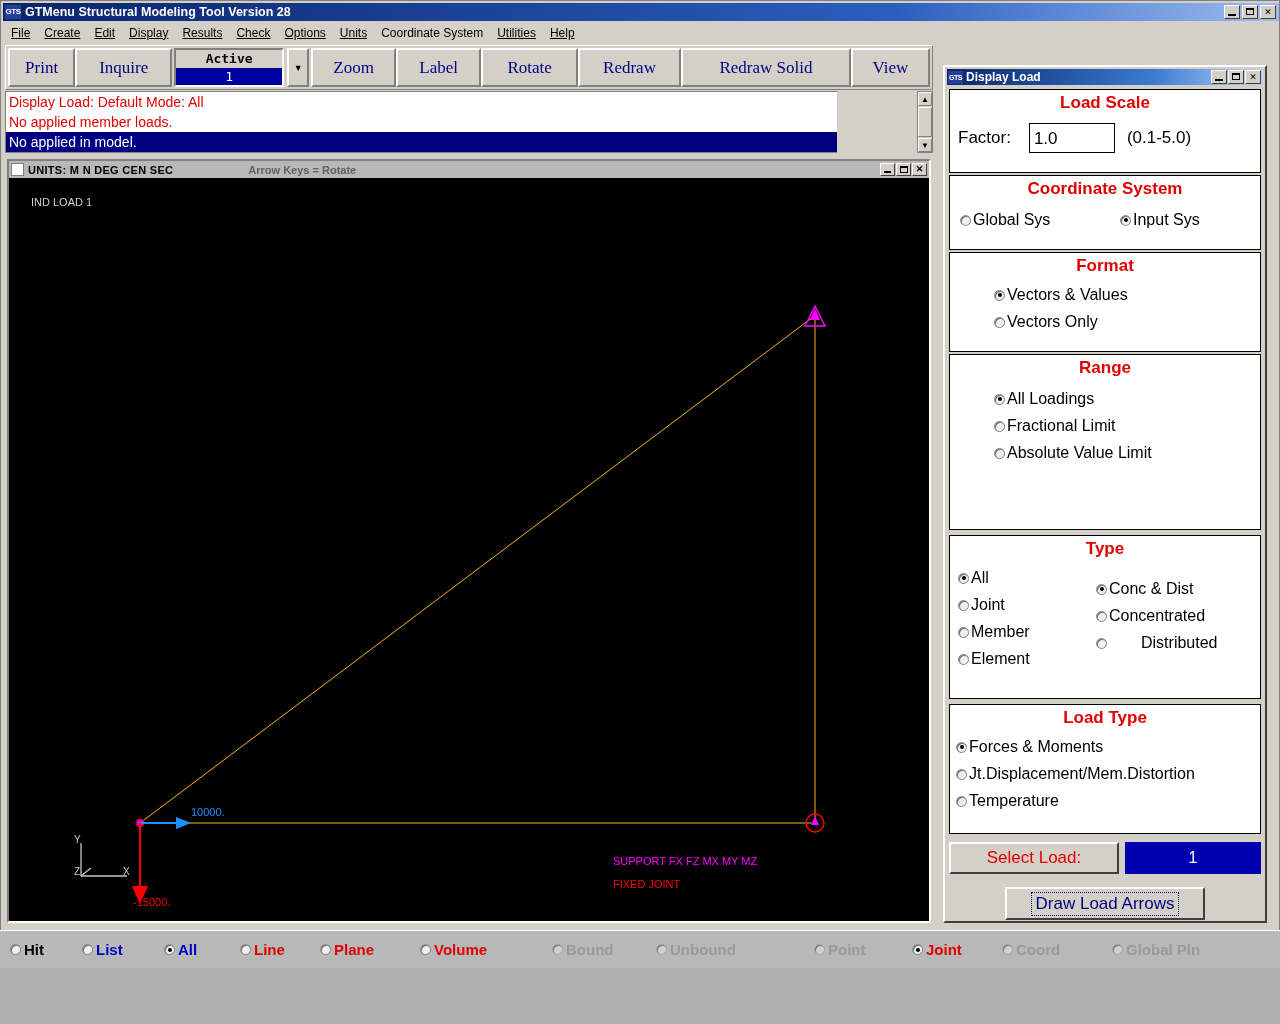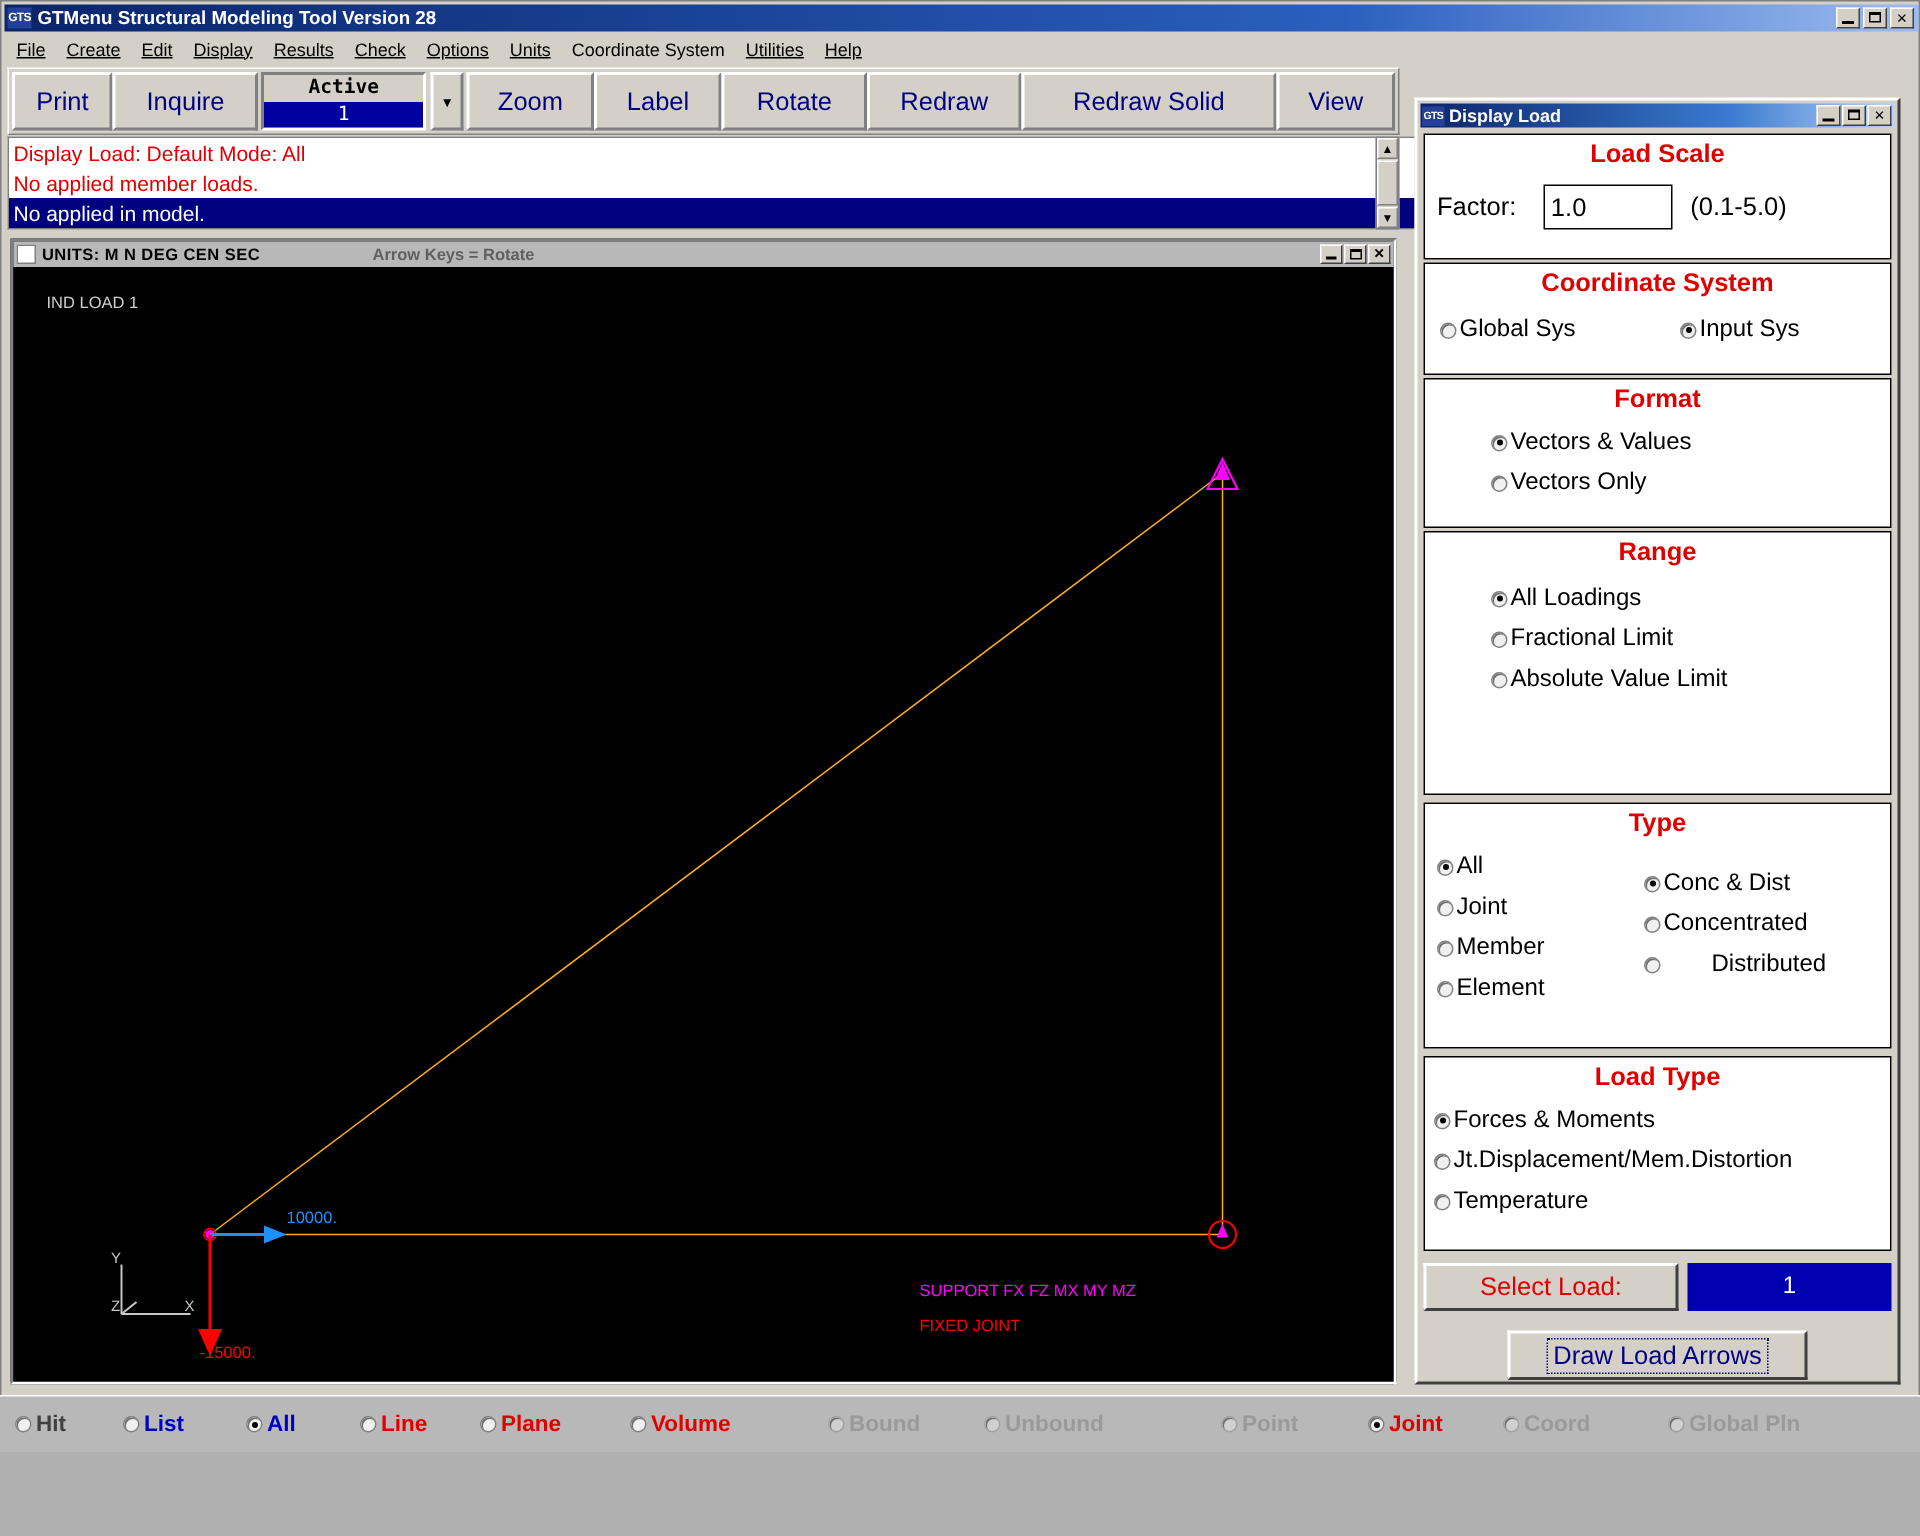--- a/index.html
+++ b/index.html
@@ -36,38 +36,38 @@
   .menubar .mi{padding:1px 7px;color:#000;}
   .menubar .mi u{}
 
   
   .toolbar{position:absolute;left:4px;top:44px;width:928px;height:45px;
            border:1px solid #808080;border-top-color:#fff;border-left-color:#fff;box-sizing:border-box;
            background:#d4d0c8;display:flex;align-items:center;padding:0 2px;}
   .tbtn{height:39px;margin:0 0;background:#d4d0c8;
         border:2px solid;border-color:#fff #808080 #808080 #fff;
         display:flex;align-items:center;justify-content:center;
-        color:#000080;font-size:17px;box-sizing:border-box;}
+        color:#000080;font-size:17px;box-sizing:border-box;font-family:Liberation Serif, serif;}
   .tb-print{width:68px;} .tb-inquire{width:98px;} .tb-zoom{width:86px;}
   .tb-label{width:86px;} .tb-rotate{width:98px;} .tb-redraw{width:104px;}
   .tb-redrawsolid{width:172px;} .tb-view{width:80px;}
 
   .activegrp{display:flex;align-items:center;margin:0 2px;}
   .activebox{width:110px;height:39px;border:2px solid;border-color:#808080 #fff #fff #808080;
              box-sizing:border-box;background:#d4d0c8;}
   .activebox .alabel{height:18px;line-height:18px;text-align:center;font-family:"DejaVu Sans Mono",monospace;
                      font-size:13px;color:#000;font-weight:bold;}
   .activebox .aval{height:17px;line-height:17px;text-align:center;background:#0000a0;color:#fff;
                    font-family:"DejaVu Sans Mono",monospace;font-size:13px;}
   .dropbtn{width:22px;height:39px;margin-left:3px;background:#d4d0c8;
            border:2px solid;border-color:#fff #808080 #808080 #fff;box-sizing:border-box;
            display:flex;align-items:center;justify-content:center;font-size:9px;color:#000;}
 
   
-  .msgwrap{position:absolute;left:4px;top:90px;width:940px;height:62px;background:#fff;
+  .msgwrap{position:absolute;left:4px;top:90px;width:832px;height:62px;background:#fff;
            border:1px solid #808080;border-right:none;box-sizing:border-box;}
   .msgwrap .row{height:20px;line-height:20px;padding-left:3px;font-size:14px;color:#e00000;white-space:nowrap;}
   .msgwrap .row.sel{background:#000080;color:#fff;}
   .vscroll{position:absolute;left:916px;top:90px;width:16px;height:62px;background:#d4d0c8;
            border:1px solid #808080;box-sizing:border-box;}
   .vscroll .arrow{width:14px;height:14px;background:#d4d0c8;border:1px solid;
                   border-color:#fff #808080 #808080 #fff;box-sizing:border-box;
                   display:flex;align-items:center;justify-content:center;font-size:8px;color:#000;}
   .vscroll .thumb{position:absolute;left:0;top:15px;width:14px;height:30px;background:#d4d0c8;
                   border:1px solid;border-color:#fff #808080 #808080 #fff;box-sizing:border-box;}
@@ -364,21 +364,21 @@
       </div>
 
       <div class="pbtn" style="position:absolute;left:60px;top:820px;width:200px;height:33px;color:#000080;">
         <span style="border:1px dotted #000080;padding:1px 4px;">Draw Load Arrows</span>
       </div>
     </div>
 
   </div>
 
   <div class="botbar">
-    <div class="rb" style="left:10px;color:#404040;">
+    <div class="rb" style="left:10px;color:#000000;">
       <span class="radio"></span>
       <span>Hit</span>
     </div>
     <div class="rb" style="left:82px;color:#0000c0;">
       <span class="radio"></span>
       <span>List</span>
     </div>
     <div class="rb" style="left:164px;color:#0000c0;">
       <span class="radio on"></span>
       <span>All</span>

